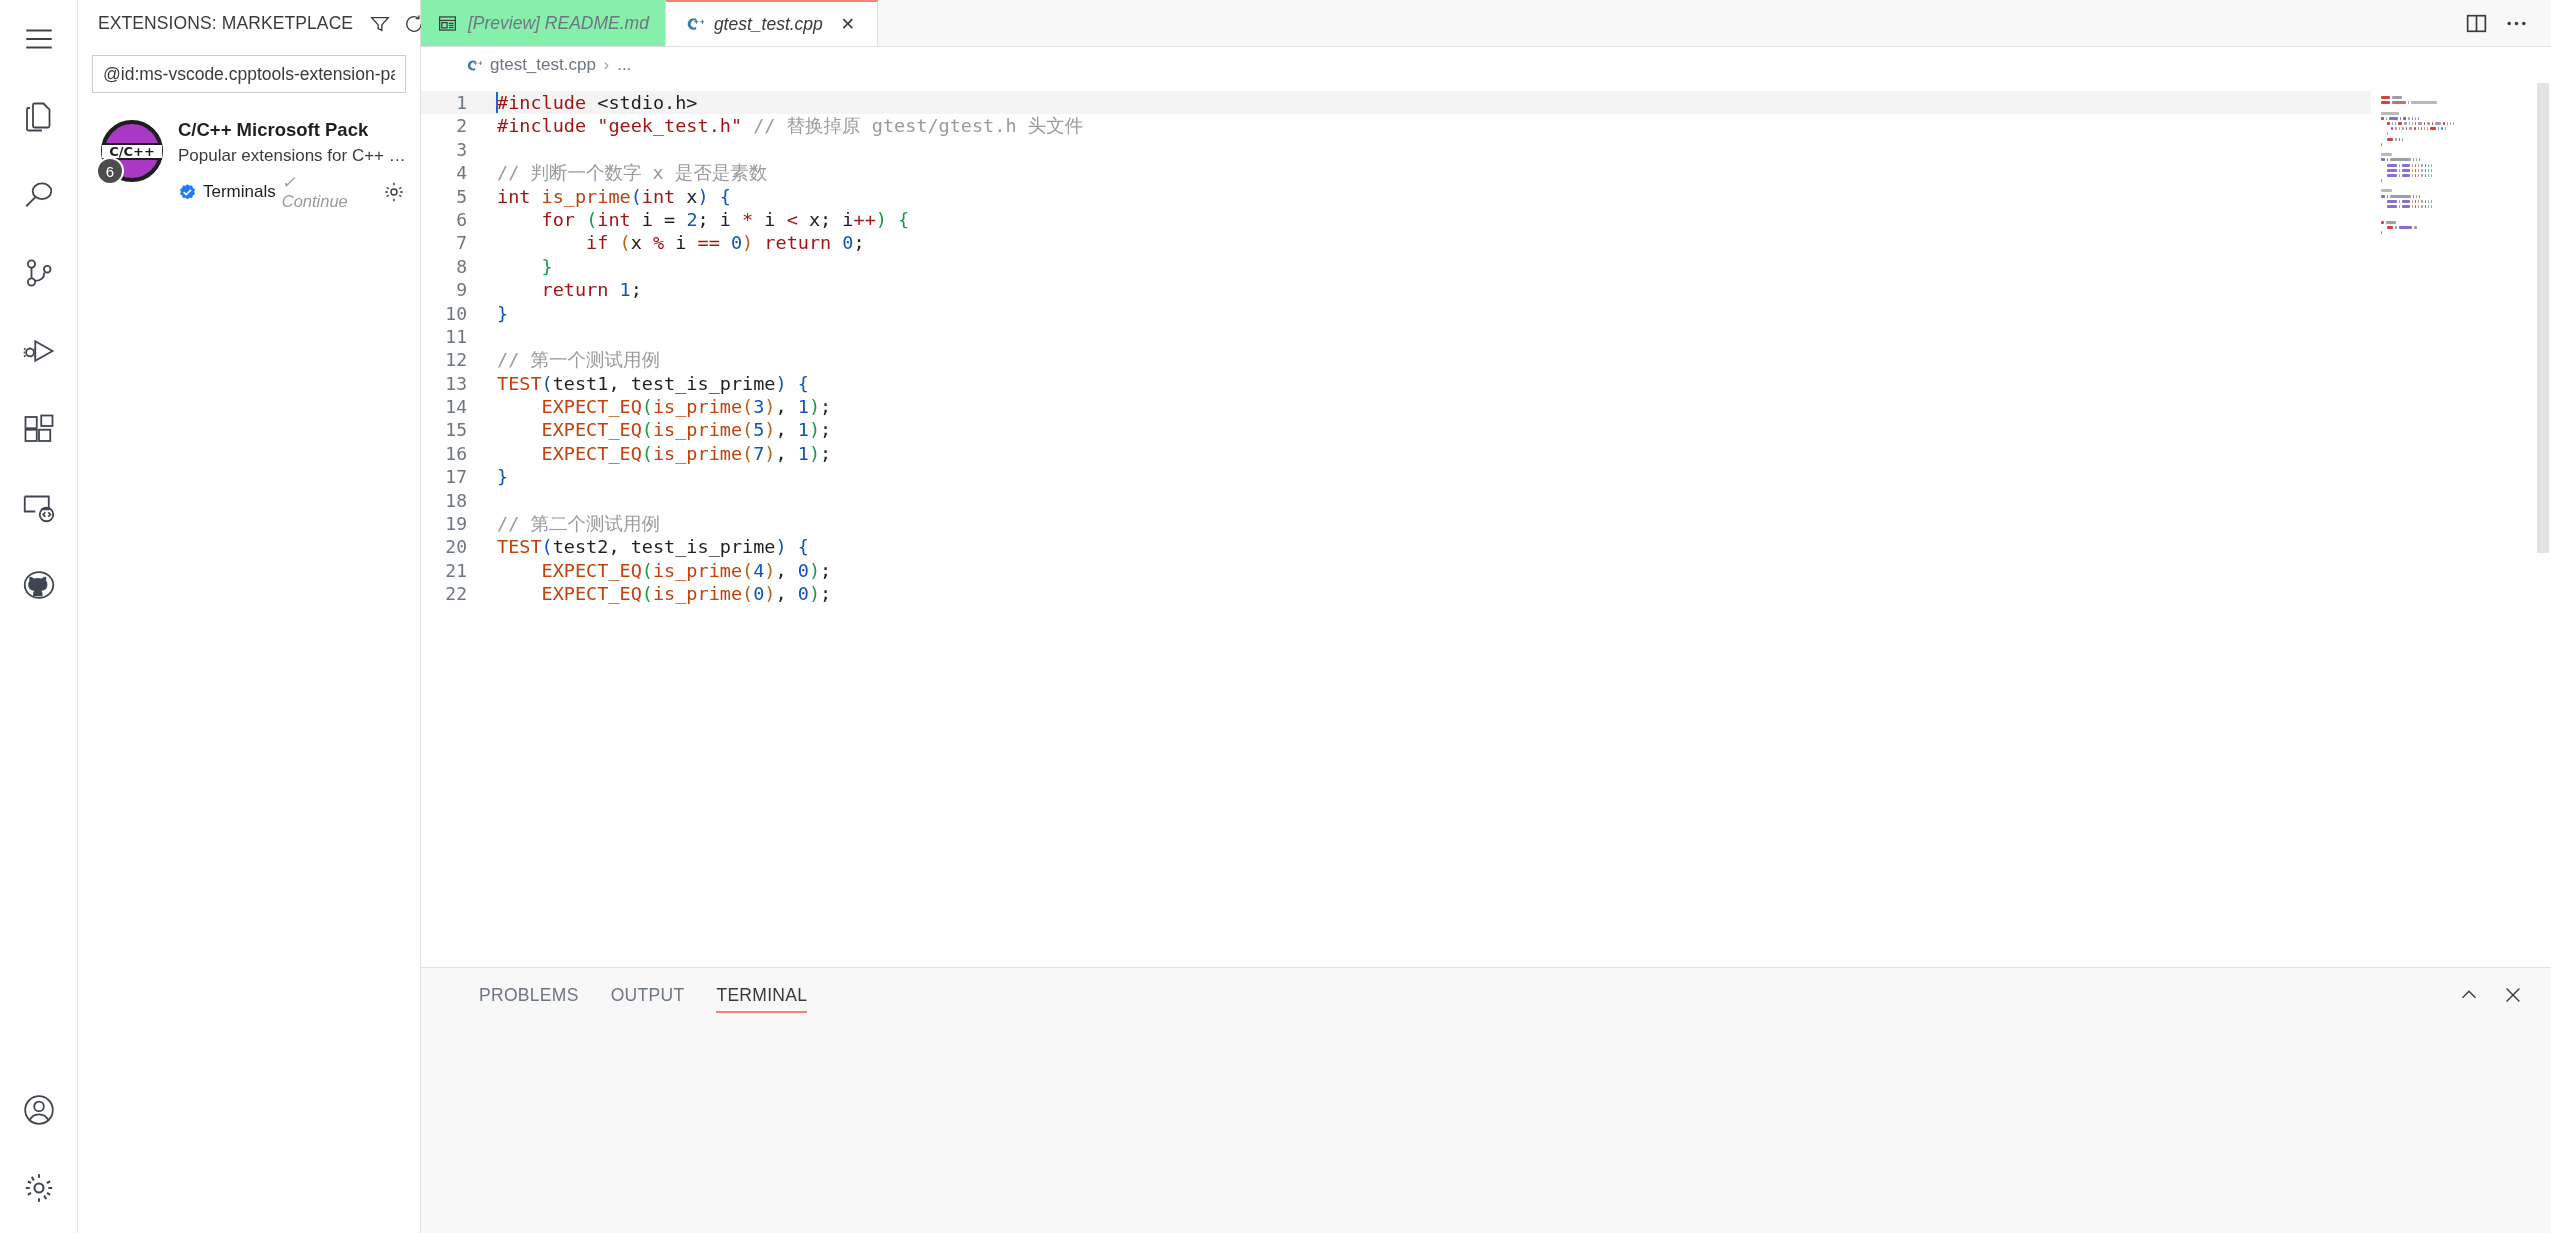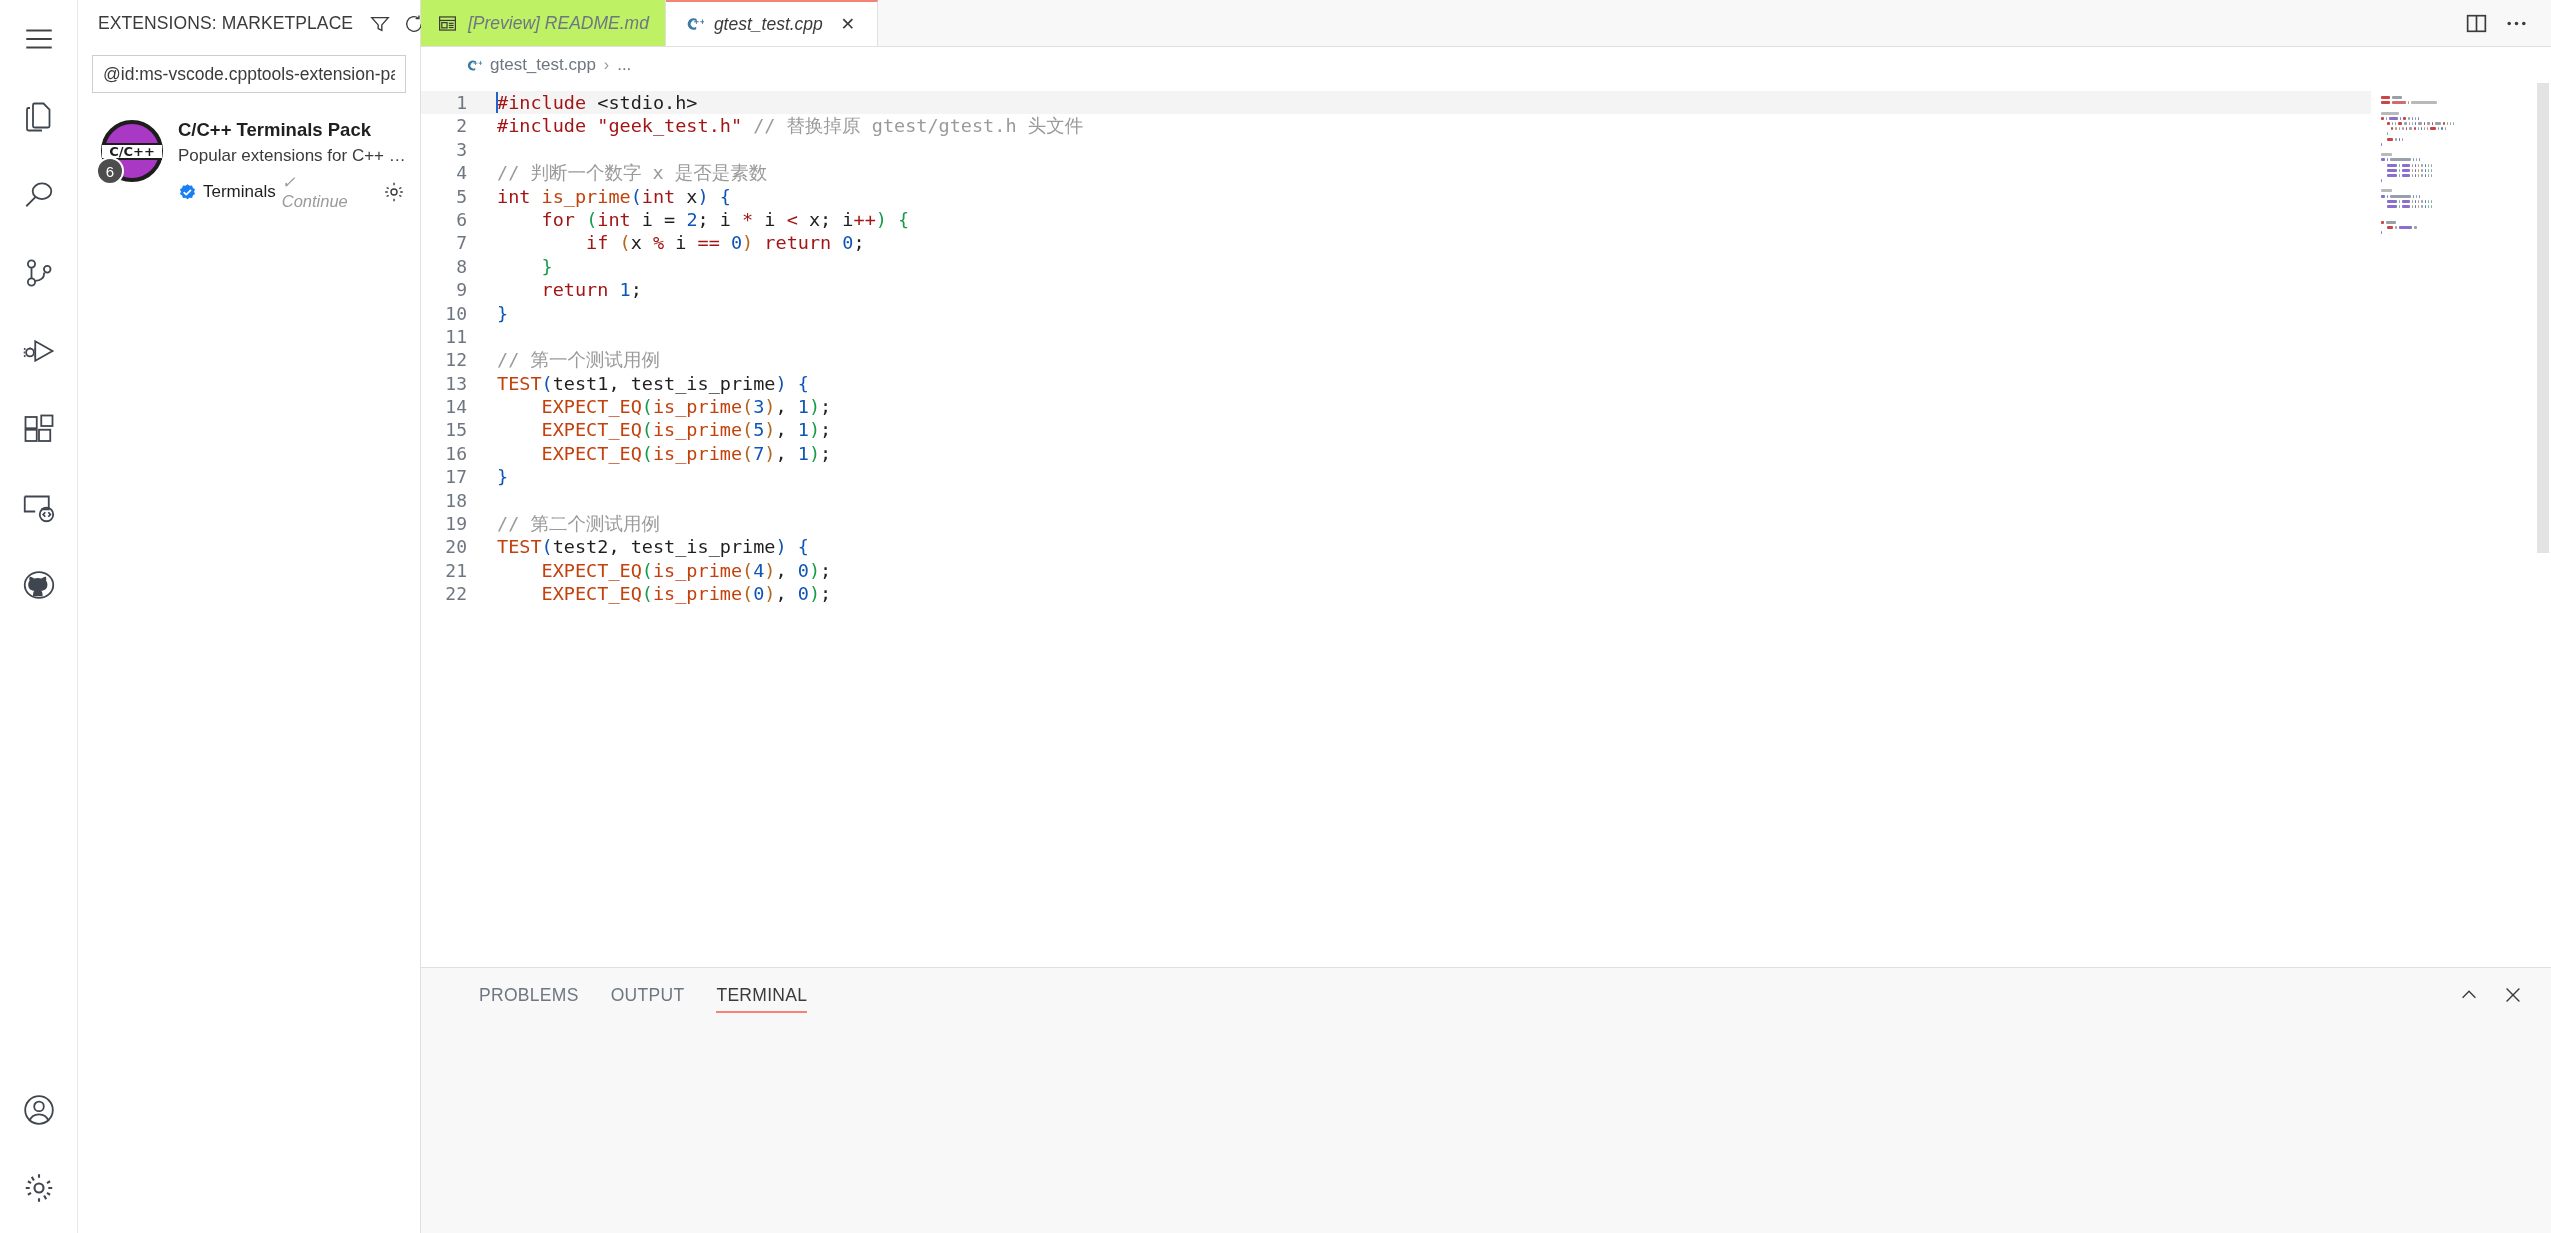--- a/index.html
+++ b/index.html
@@ -98,21 +98,21 @@
     border-bottom: 1px solid #e0e0e0;
     display: flex; align-items: stretch;
     position: relative;
   }
   .tab {
     display: flex; align-items: center; gap: 10px;
     padding: 0 16px;
     font-size: 17.5px;
     color: #6e7681;
     border-right: 1px solid #e0e0e0;
-    background: #bef264;
+    background: #86efac;
     cursor: pointer;
     position: relative;
     white-space: nowrap;
   }
   .tab.active {
     background: #ffffff;
     color: #3b3b3b;
     border-top: 2px solid #f38375;
     padding-top: 0;
   }
@@ -364,21 +364,21 @@
           <svg width="64" height="64" viewBox="0 0 64 64">
             <circle cx="32" cy="32" r="29" fill="#a938c4" stroke="#1d1d1d" stroke-width="4"></circle>
             <rect x="2" y="25" width="60" height="15" fill="#ffffff"></rect>
             <rect x="2" y="24" width="60" height="2" fill="#1d1d1d"></rect>
             <rect x="2" y="39" width="60" height="2" fill="#1d1d1d"></rect>
             <text x="32" y="37" font-family="DejaVu Sans, sans-serif" font-size="13" font-weight="bold" fill="#1d1d1d" text-anchor="middle">C/C++</text>
           </svg>
           <div class="ext-badge">6</div>
         </div>
         <div class="ext-meta">
-          <div class="ext-name">C/C++ Terminals Pack</div>
+          <div class="ext-name">C/C++ Microsoft Pack</div>
           <div class="ext-desc">Popular extensions for C++ devel...</div>
           <div class="ext-foot">
             <span class="ext-verified">
               <svg width="19" height="19" viewBox="0 0 24 24">
                 <path d="M12 1.5l2.6 1.9 3.2-.3 1 3.1 2.7 1.8-1.2 3 1.2 3-2.7 1.8-1 3.1-3.2-.3L12 20.5l-2.6-1.9-3.2.3-1-3.1L2.5 14l1.2-3-1.2-3 2.7-1.8 1-3.1 3.2.3z" fill="#1a7ff2"></path>
                 <path d="M7.8 12.1l2.6 2.6 5.4-5.4" fill="none" stroke="#ffffff" stroke-width="2.1" stroke-linecap="round" stroke-linejoin="round"></path>
               </svg>
             </span>
             <span class="ext-pub">Terminals</span>
             <span class="ext-status">✓ Continue</span>

